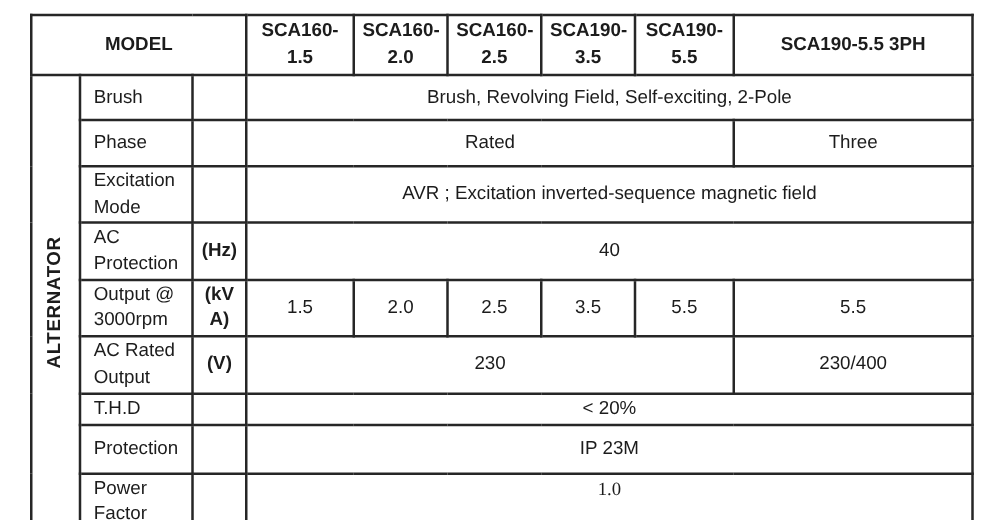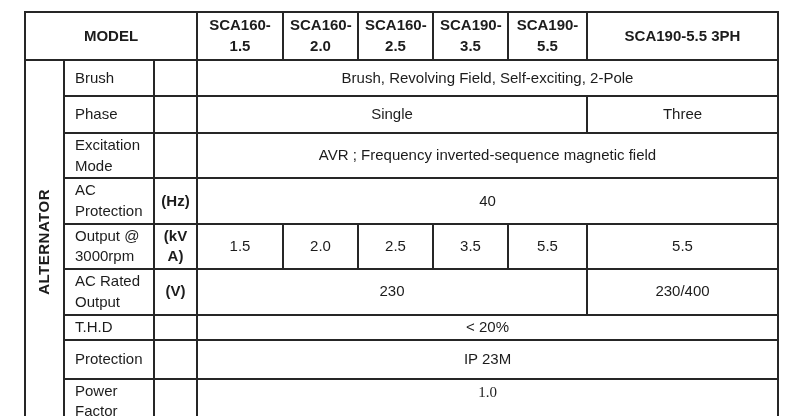--- a/index.html
+++ b/index.html
@@ -101,28 +101,28 @@
       <div class="vtext">ALTERNATOR</div>
     </td>
     <td class="lbl">Brush</td>
     <td class="unit"></td>
     <td colspan="6">Brush, Revolving Field, Self-exciting, 2-Pole</td>
   </tr>
 
   <tr style="height:37px">
     <td class="lbl">Phase</td>
     <td class="unit"></td>
-    <td colspan="5">Single</td>
+    <td colspan="5">Rated</td>
     <td>Three</td>
   </tr>
 
   <tr style="height:44px">
     <td class="lbl">Excitation Mode</td>
     <td class="unit"></td>
-    <td colspan="6">AVR ; Frequency inverted-sequence magnetic field</td>
+    <td colspan="6">AVR ; Excitation inverted-sequence magnetic field</td>
   </tr>
 
   <tr style="height:45px">
     <td class="lbl">AC Protection</td>
     <td class="unit">(Hz)</td>
     <td colspan="6">40</td>
   </tr>
 
   <tr style="height:42px">
     <td class="lbl">Output @ 3000rpm</td>

